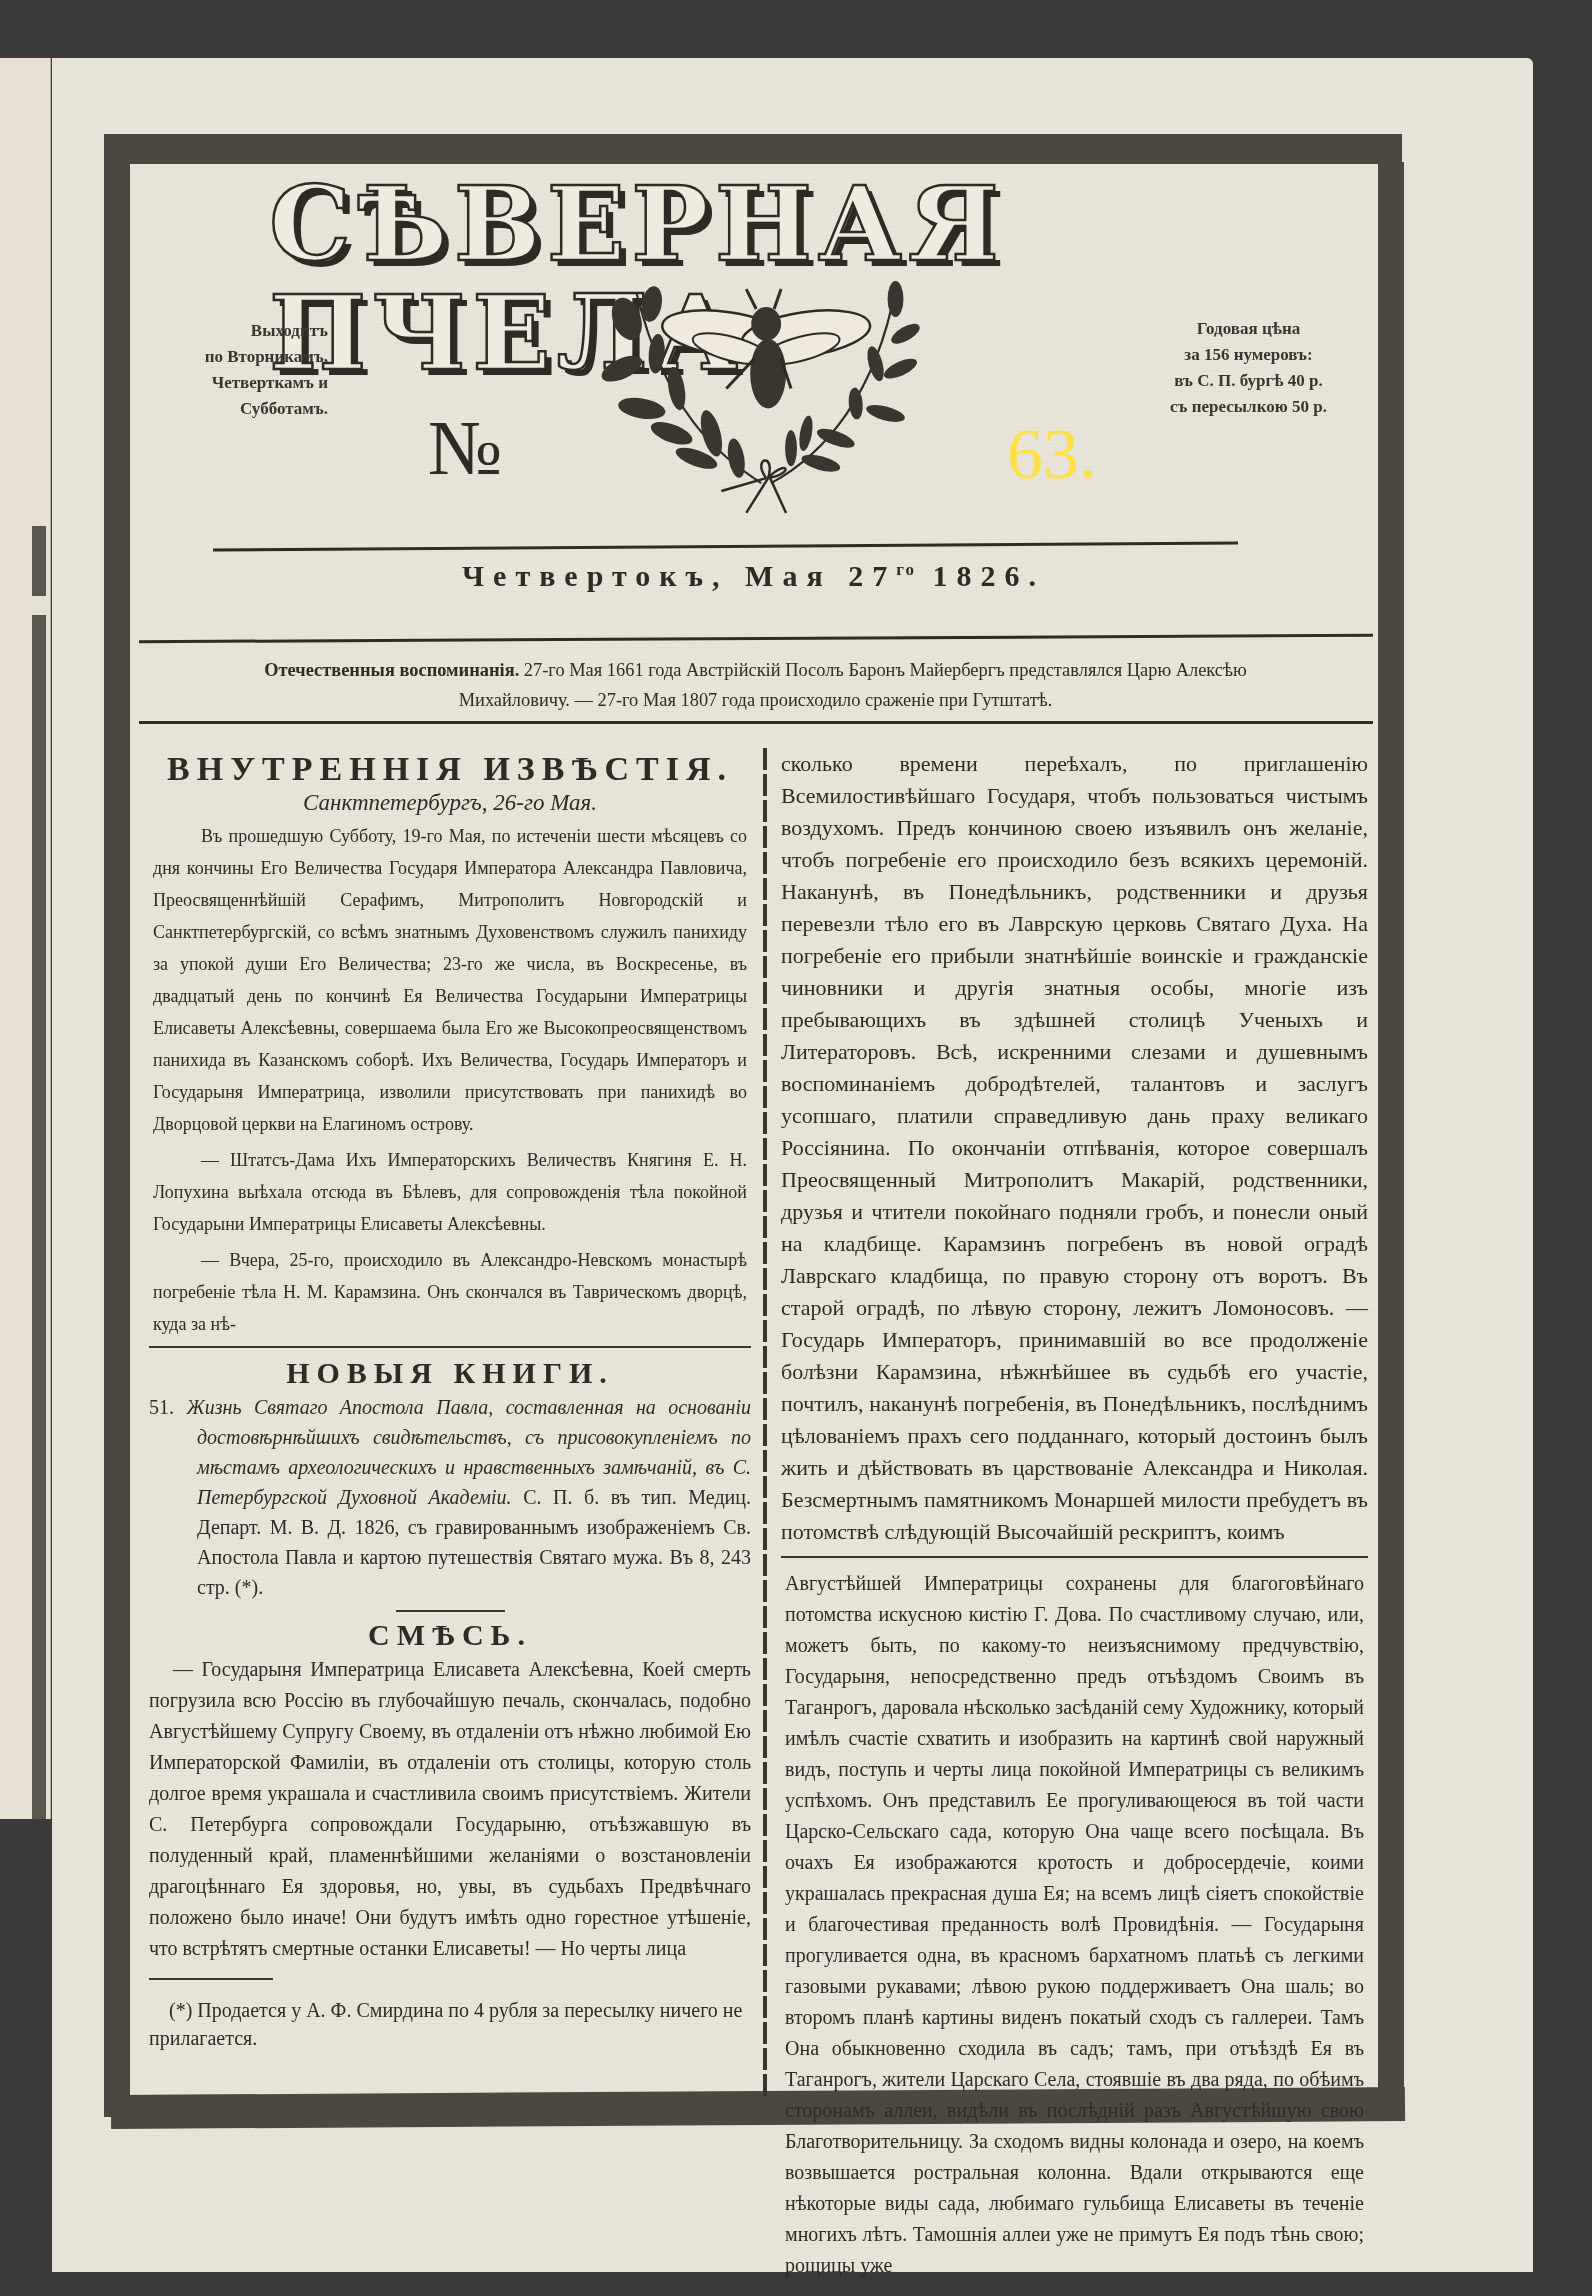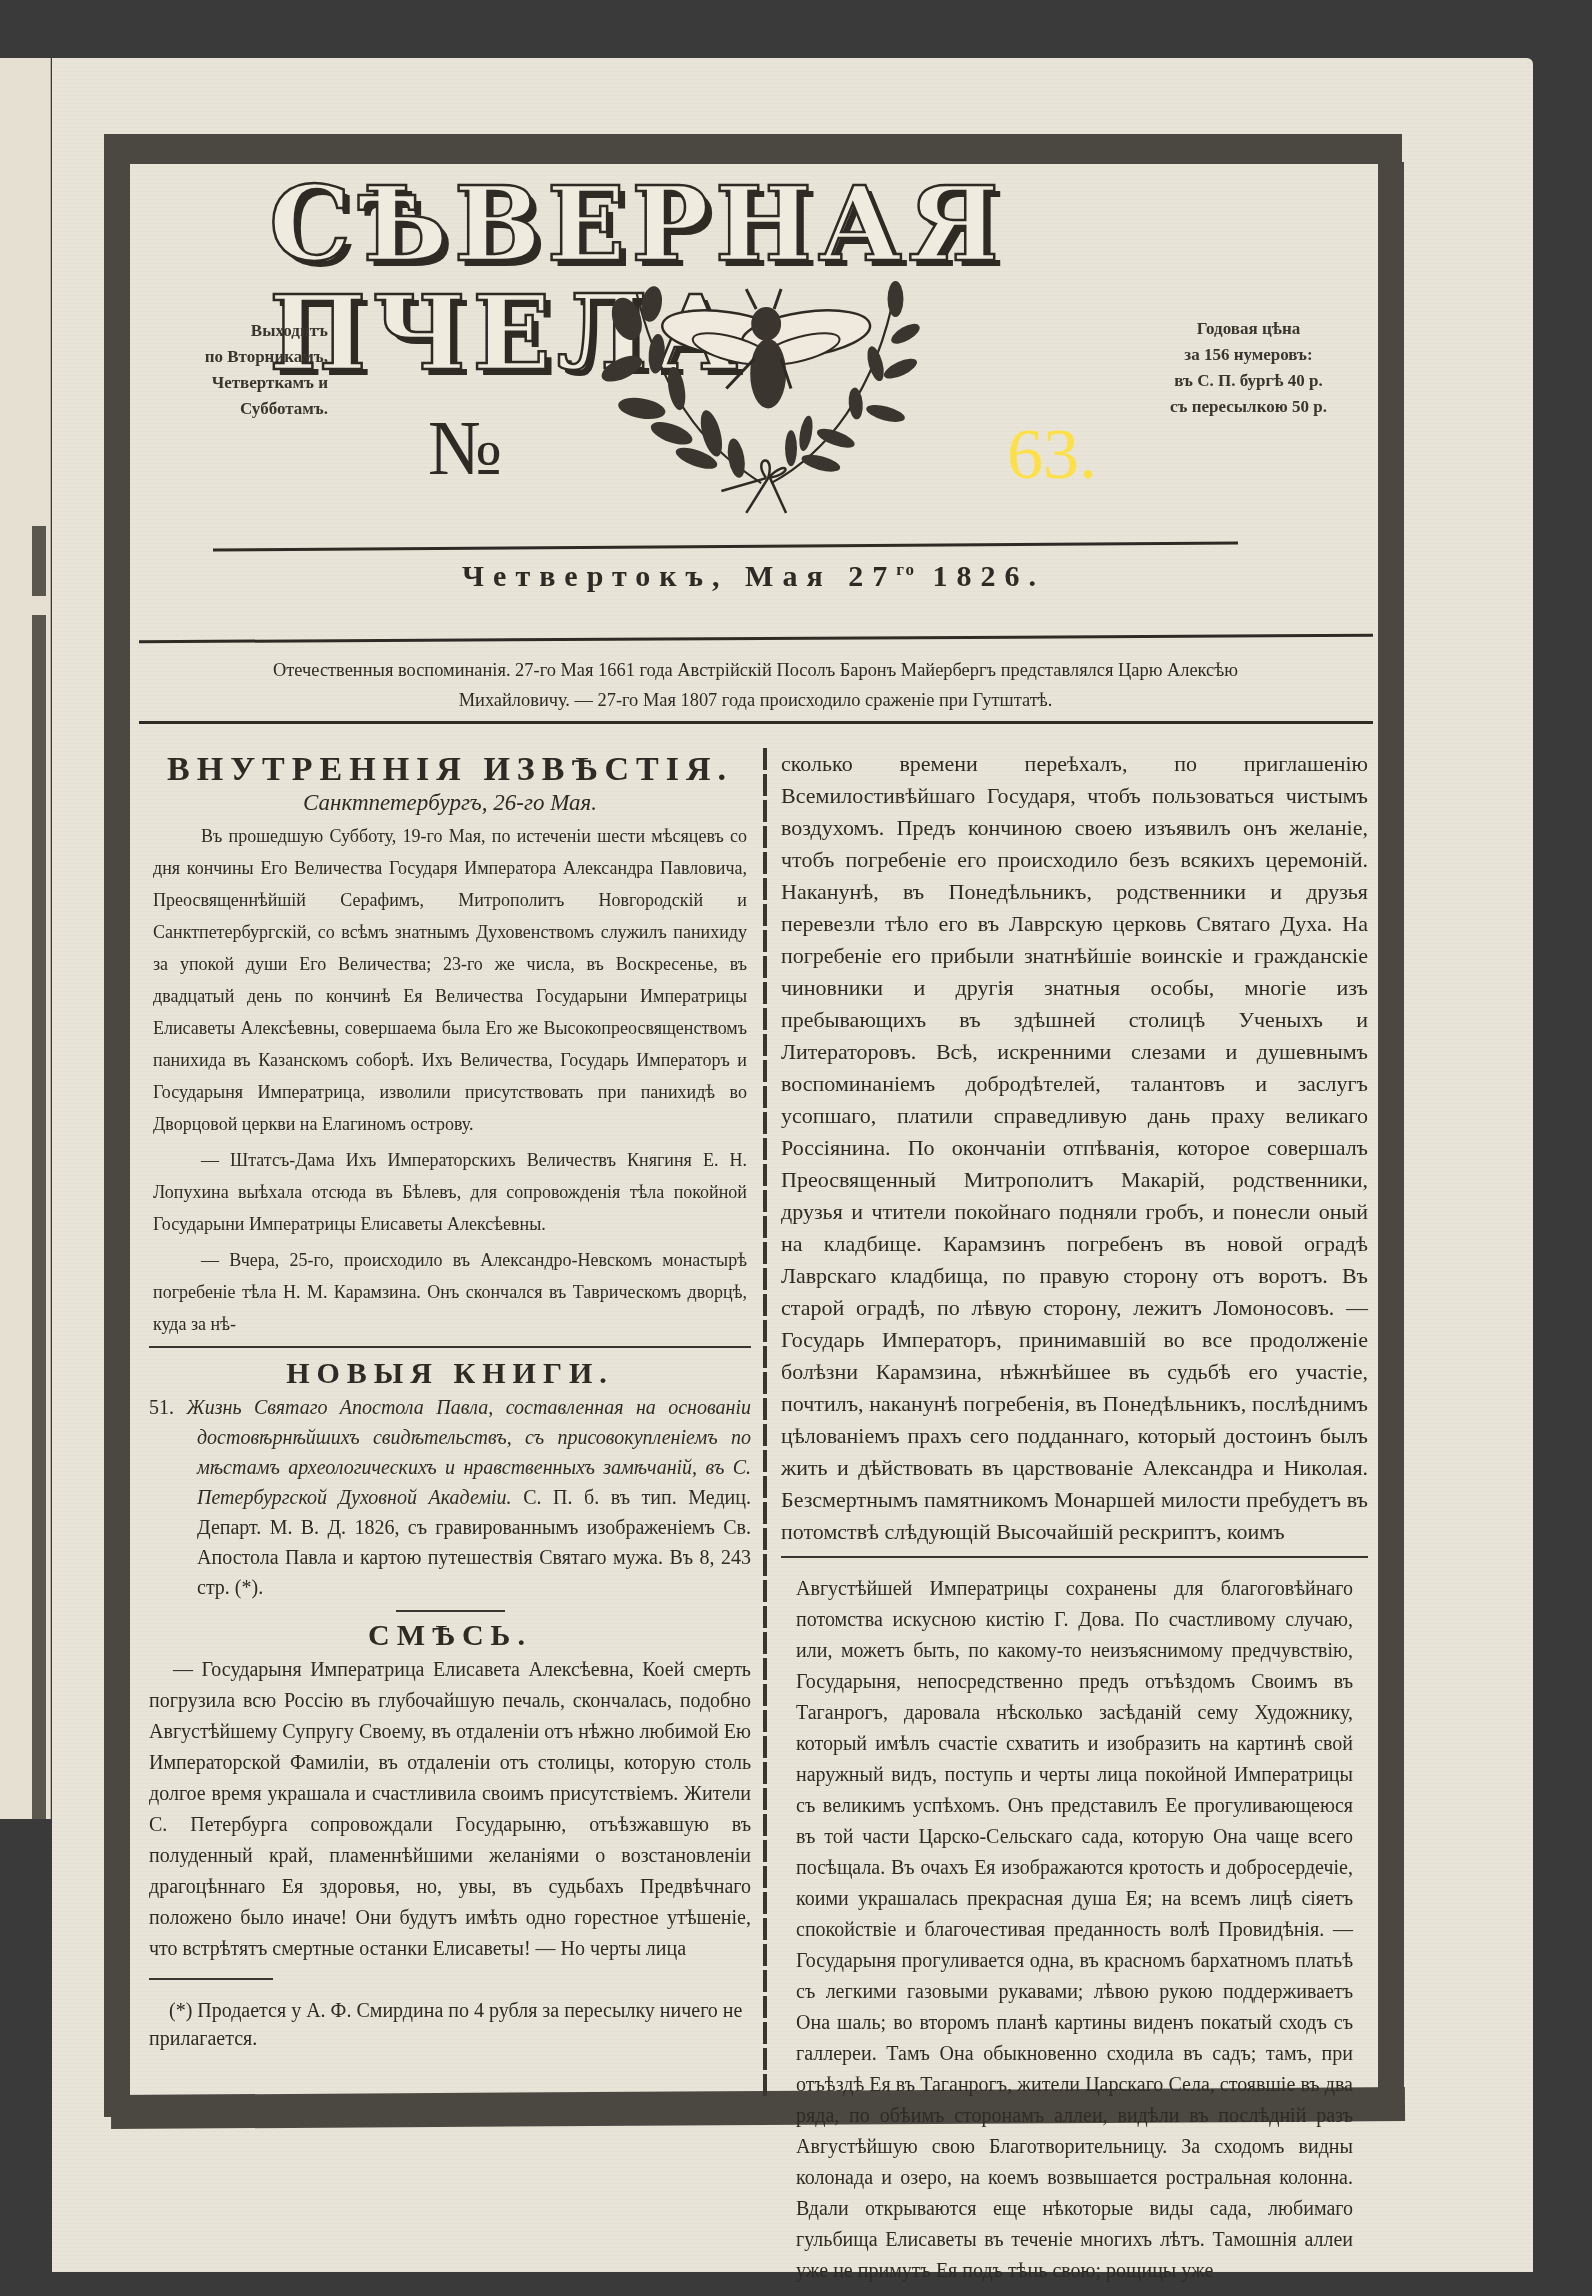--- a/index.html
+++ b/index.html
@@ -46,40 +46,40 @@
   .dateline {
     position:absolute; left:129px; top:559px; width:1249px; text-align:center;
     font-family:"Liberation Serif", serif; font-size:30px; font-weight:bold; letter-spacing:9px; color:#2e2a24;
   }
   .dateline sup { font-size:17px; letter-spacing:2px; }
   .memories {
     position:absolute; left:141px; top:655px; width:1229px;
     font-family:"Liberation Serif", serif; font-size:18.4px; line-height:30px; color:#2e2a24;
     text-align:center;
   }
-  .memories b { font-weight:normal;text-align:center; }
+  .memories b { font-weight:bold;text-align:center; }
 
   .col { position:absolute; font-family:"Liberation Serif", serif; color:#2e2a24; }
   .col-left { left:149px; top:748px; width:602px; }
   .col-right { left:781px; top:748px; width:587px; }
   .col-divider { position:absolute; left:763px; top:748px; width:4px; height:1348px;
     background: repeating-linear-gradient(180deg, #3a352e 0 22px, transparent 22px 26px); }
   .section-title { text-align:center; font-size:34px; font-weight:bold; letter-spacing:7px; margin:2px 0 2px 0; }
   .place-date { text-align:center; font-style:italic; font-size:23px; margin-bottom:4px; }
   .para { font-size:18px; line-height:32px; text-align:justify; text-align-last:left; margin:4px; }
   .para.indent { text-indent:48px; }
   .col-rule { height:2px; background:#3a352e; margin:6px 0 8px; }
   .short-rule { height:2px; width:109px; background:#3a352e; margin:8px auto 6px; }
   .book { font-size:20px; line-height:30px; text-align:justify; margin:0; padding-left:48px; text-indent:-48px; }
   .book i { font-style:italic; }
   .misc { font-size:20px; line-height:31px; text-align:justify; margin:0; }
   .footnote { font-size:20px; line-height:28px; margin:16px 0 0; text-indent:20px; }
   .fn-rule { height:2px; width:124px; background:#3a352e; margin:14px 0 6px; }
   .rc-text { font-size:22px; line-height:32px; text-align:justify; margin:0; }
-  .rc-text2 { font-size:20px; line-height:31px; text-align:justify; margin:15px; }
+  .rc-text2 { font-size:20px; line-height:31px; text-align:justify; margin:4px; }
   .rc-rule { height:2px; background:#3a352e; margin:8px 0 10px; }
 </style>
 </head>
 <body>
 
 <div class="prev-page">
   <div class="strip" style="top:468px;height:70px;"></div>
   <div class="strip" style="top:557px;height:1204px;"></div>
 </div>
 

